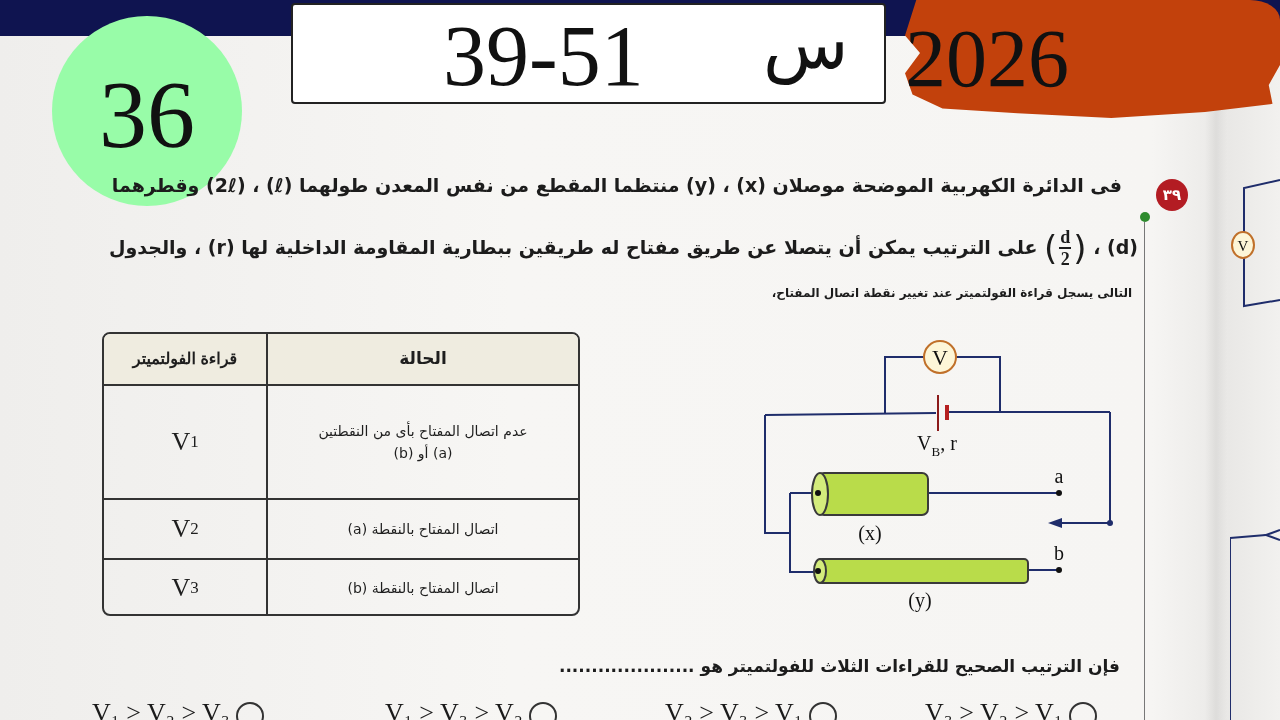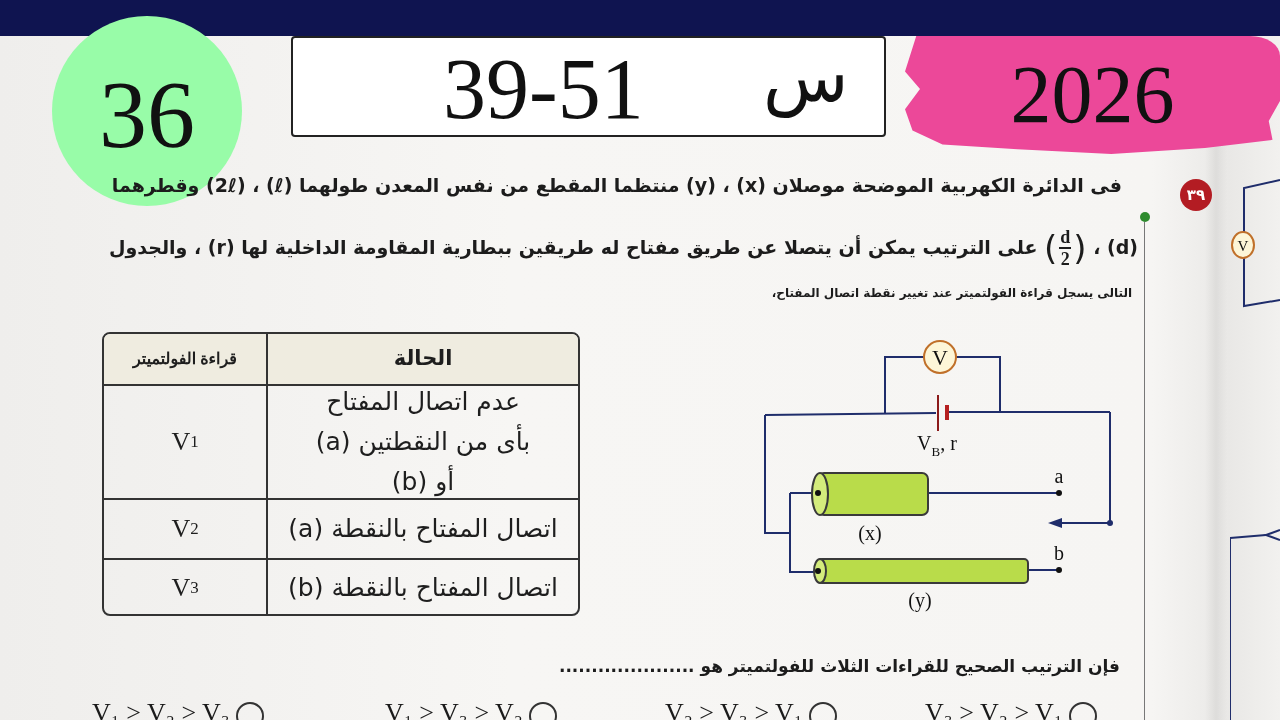--- a/index.html
+++ b/index.html
@@ -28,35 +28,34 @@
     border-radius: 50%; background: #98fca8;
     display: flex; align-items: center; justify-content: center;
     font-family: "Liberation Serif", serif; font-size: 96px; color: #111;
     padding-top: 6px;
   }
   .title-box {
     position: absolute; left: 291px; top: 3px; width: 595px; height: 101px;
     background: #fff; border: 2px solid #222; border-radius: 4px;
     font-family: "Liberation Serif", serif; font-size: 86px; color: #111;
     line-height: 1;
-    margin-top: 33px;
   }
   .title-box .range { position: absolute; left: 150px; top: 8px; }
   .title-box .sin { position: absolute; left: 470px; top: 4px; font-family: "DejaVu Serif", serif; font-size: 70px; }
   .year-brush {
     position: absolute; left: 905px; top: 0; width: 375px; height: 118px;
-    background: #ec4899;
+    background: #c2410c;
     border-radius: 10px 30px 40px 20px / 10px 20px 30px 25px;
     clip-path: polygon(3% 0, 100% 0, 100% 55%, 97% 72%, 98% 88%, 80% 95%, 55% 100%, 30% 96%, 10% 92%, 2% 80%, 0 62%, 4% 45%, 0 30%);
-    display: flex; align-items: center; justify-content: center;
-    font-family: "Liberation Serif", serif; font-size: 82px; color: #111; margin-top: 36px;
+    display: flex; align-items: center; 
+    font-family: "Liberation Serif", serif; font-size: 82px; color: #111;
   }
   
   .q-num {
-    position: absolute; left: 1180px; top: 179px; width: 32px; height: 32px;
+    position: absolute; left: 1156px; top: 179px; width: 32px; height: 32px;
     border-radius: 50%; background: #b31c23; color: #fff;
     font-size: 15px; font-weight: bold; display: flex; align-items: center; justify-content: center;
   }
   .q-dot {
     position: absolute; left: 1140px; top: 212px; width: 10px; height: 10px;
     border-radius: 50%; background: #2e8b2e;
   }
   .q-rule {
     position: absolute; left: 1144px; top: 222px; width: 1px; height: 498px; background: #777;
   }
@@ -75,26 +74,26 @@
   
   .data-table {
     position: absolute; left: 102px; top: 332px; width: 478px; height: 284px;
     border: 2px solid #333; border-radius: 8px; overflow: hidden;
     direction: rtl; border-collapse: separate;
   }
   .tbl-row { display: flex; border-bottom: 2px solid #333; }
   .tbl-row:last-child { border-bottom: none; }
   .tbl-cell {
     display: flex; align-items: center; justify-content: center; text-align: center;
-    font-size: 25px; color: #1e1e1e; line-height: 1.6;
+    font-size: 14px; color: #1e1e1e; line-height: 1.6;
   }
   .tbl-cell.state { width: 312px; border-left: 2px solid #333; }
   .tbl-cell.reading { flex: 1; font-family: "Liberation Serif", serif; font-size: 26px; direction: ltr; }
   .tbl-head { background: #efece0; height: 52px; }
-  .tbl-head .tbl-cell { font-weight: bold; font-size: 21px; }
+  .tbl-head .tbl-cell { font-weight: bold; font-size: 17px; }
   .row1 { height: 114px; }
   .row2 { height: 60px; }
   .row3 { height: 56px; }
   sub { font-size: 0.65em; vertical-align: -0.35em; }
 
   
   .circuit { position: absolute; left: 740px; top: 335px; width: 400px; height: 285px; }
 
   
   .answer-prompt {
@@ -144,21 +143,21 @@
       <span class="bar"></span>
       <span>2</span>
     </span><span class="paren-big">)</span>
   <span>على الترتيب يمكن أن يتصلا عن طريق مفتاح له طريقين ببطارية المقاومة الداخلية لها (r) ، والجدول</span>
 </div>
 <div class="q-line l3">التالى يسجل قراءة الفولتميتر عند تغيير نقطة اتصال المفتاح،</div>
 
 <div class="data-table">
   <div class="tbl-row tbl-head">
     <div class="tbl-cell state">الحالة</div>
-    <div class="tbl-cell reading" style="direction:rtl;font-family:Liberation Serif, serif;font-size:16px;">قراءة الفولتميتر</div>
+    <div class="tbl-cell reading" style="direction:rtl;font-family:Liberation Sans, sans-serif;font-size:16px;">قراءة الفولتميتر</div>
   </div>
   <div class="tbl-row row1">
     <div class="tbl-cell state" style="padding:0 40px;">
       <span>عدم اتصال المفتاح بأى من النقطتين (a) أو (b)</span>
     </div>
     <div class="tbl-cell reading">
       <span>V</span>
         <sub>1</sub>
     </div>
   </div>

